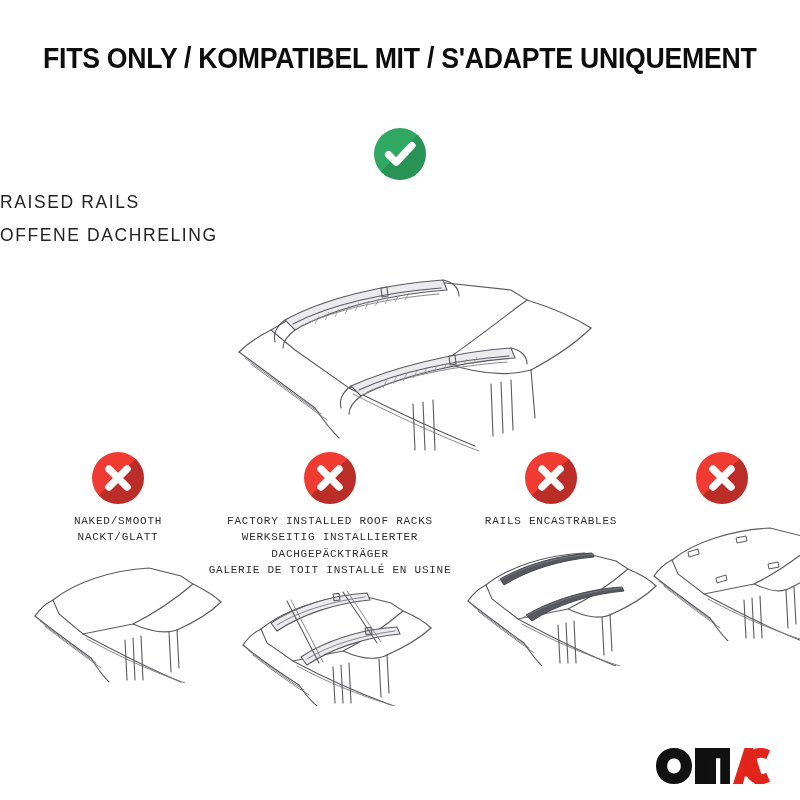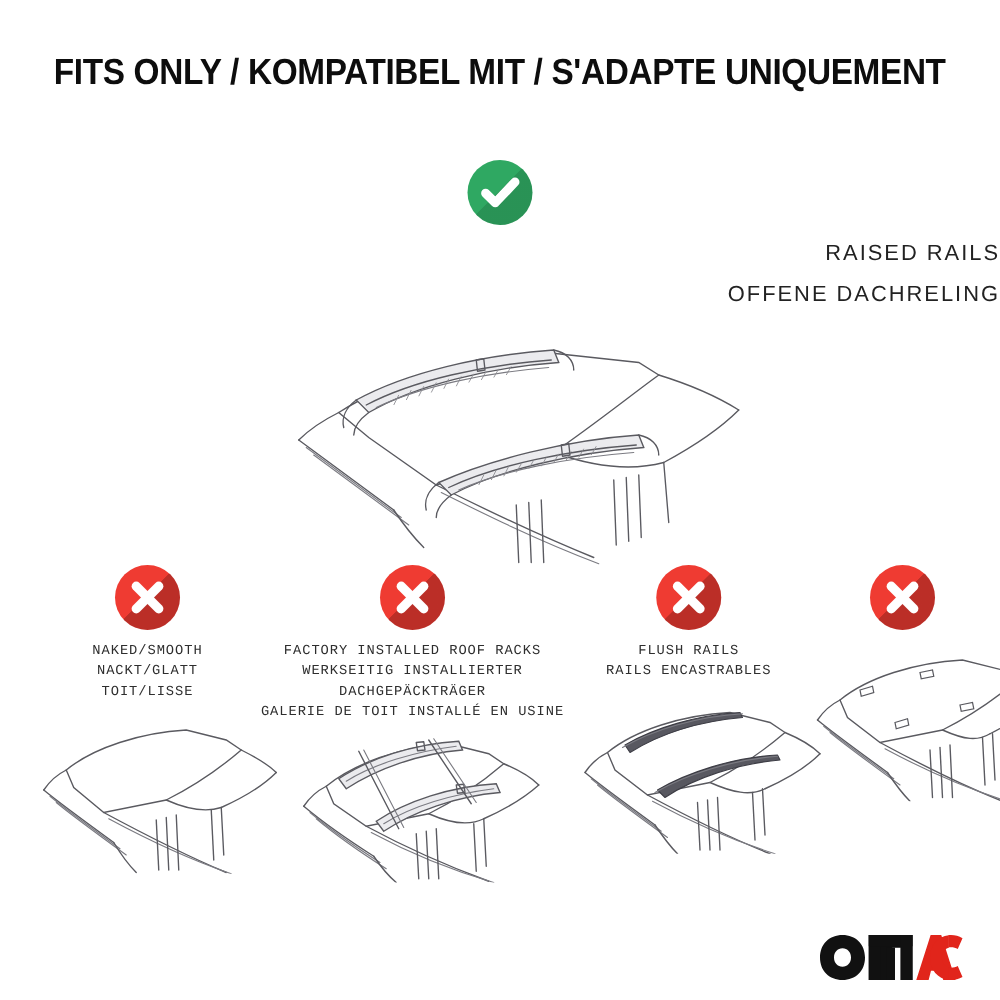--- a/index.html
+++ b/index.html
@@ -28,21 +28,21 @@
     letter-spacing:-0.3px;
     transform:scaleX(0.92);
     transform-origin:center;
     white-space:nowrap;
   }
 
   
   #hero{
     position:absolute;
     left:0;right:0;top:128px;
-    text-align:right;
+    text-align:left;
   }
   .badge{
     position:relative;
     width:52px;height:52px;
     margin:0 auto;
     border-radius:50%;
     overflow:hidden;
   }
   .badge.green{background:#2fa862;}
   .badge.red{background:#ef3b32;}
@@ -224,21 +224,20 @@
     <svg width="52" height="52" viewBox="0 0 52 52" aria-hidden="true">
       <g stroke="#ffffff" stroke-width="7.4" stroke-linecap="round">
         <line x1="17" y1="17" x2="35" y2="35"></line>
         <line x1="35" y1="17" x2="17" y2="35"></line>
       </g>
     </svg>
   </div>
   <div class="caption-block">
     <div class="cap">NAKED/SMOOTH</div>
     <div class="cap">NACKT/GLATT</div>
-    <div class="cap">TOIT/LISSE</div>
   </div>
   <div class="art">
     <svg width="210" height="125" viewBox="0 0 210 125" aria-hidden="true">
       <path class="roof-fill" d="M40 42 C62 24 100 12 136 10 L168 18 L180 26
                C166 38 144 54 120 66 L70 76 L46 56 Z"></path>
       <path class="ln" d="M40 42 C32 46 26 52 22 58"></path>
       <path class="ln" d="M22 58 C34 68 56 84 78 100"></path>
       <path class="ln-thin" d="M27 63 C39 73 61 89 83 105"></path>
       <path class="ln-thin" d="M32 68 C44 78 66 94 88 110"></path>
       <path class="ln" d="M78 100 C84 110 90 118 96 124"></path>
@@ -316,21 +315,20 @@
   <div class="badge red">
     <div class="shade"></div>
     <svg width="52" height="52" viewBox="0 0 52 52" aria-hidden="true">
       <g stroke="#ffffff" stroke-width="7.4" stroke-linecap="round">
         <line x1="17" y1="17" x2="35" y2="35"></line>
         <line x1="35" y1="17" x2="17" y2="35"></line>
       </g>
     </svg>
   </div>
   <div class="caption-block">
-    <div class="cap">FLUSH RAILS</div>
     <div class="cap">RAILS ENCASTRABLES</div>
   </div>
   <div class="art">
     <svg width="215" height="125" viewBox="0 0 215 125" aria-hidden="true">
       <path class="roof-fill" d="M42 44 C64 26 102 14 140 12 L172 20 L184 28
                C170 40 148 56 124 68 L74 78 L48 58 Z"></path>
       <path class="ln" d="M42 44 C34 48 28 54 24 60"></path>
       <path class="ln" d="M24 60 C36 70 58 86 80 102"></path>
       <path class="ln-thin" d="M29 65 C41 75 63 91 85 107"></path>
       <path class="ln-thin" d="M34 70 C46 80 68 96 90 112"></path>

